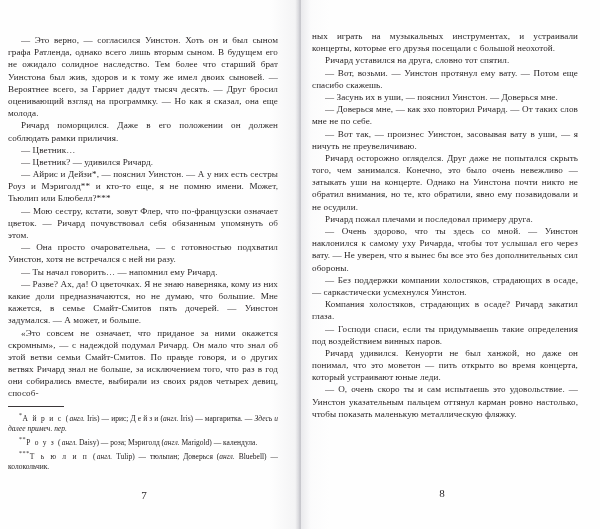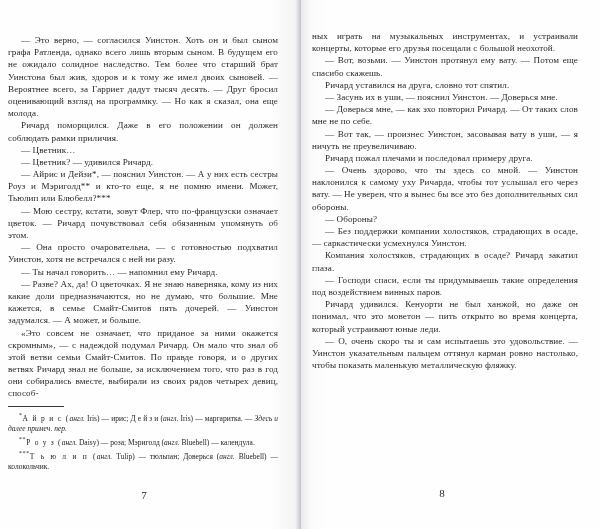--- a/index.html
+++ b/index.html
@@ -121,44 +121,44 @@
     </div>
 
     <div class="footnotes">
       <div class="fn-rule"></div>
 
       <p class="fn">
         <span class="sup">*</span><span class="spaced">А й р и с (</span><i>англ.</i><span> Iris) — ирис; Д е й з и (</span><i>англ.</i><span> Iris) — маргаритка. — </span><i>Здесь и далее примеч. пер.</i>
       </p>
 
       <p class="fn">
-        <span class="sup">**</span><span class="spaced">Р о у з (</span><i>англ.</i><span> Daisy) — роза; Мэриголд (</span><i>англ.</i><span> Bluebell) — календула.</span>
+        <span class="sup">**</span><span class="spaced">Р о у з (</span><i>англ.</i><span> Daisy) — роза; Мэриголд (</span><i>англ.</i><span> Marigold) — календула.</span>
       </p>
 
       <p class="fn">
         <span class="sup">***</span><span class="spaced">Т ь ю л и п (</span><i>англ.</i><span> Tulip) — тюльпан; Доверься (</span><i>англ.</i><span> Bluebell) — колокольчик.</span>
       </p>
     </div>
 
     <div class="folio folio-left">7</div>
   </div>
 
   <div class="gutter"></div>
 
   <div class="page page-right">
     <div class="body-text">
       <p class="noindent">ных играть на музыкальных инструментах, и устраивали концерты, которые его друзья посещали с большой неохотой.</p>
+      <p>Ричард уставился на друга, словно тот спятил.</p>
       <p>— Вот, возьми. — Уинстон протянул ему вату. — Потом еще спасибо скажешь.</p>
-      <p>Ричард уставился на друга, словно тот спятил.</p>
       <p>— Засунь их в уши, — пояснил Уинстон. — Доверься мне.</p>
       <p>— Доверься мне, — как эхо повторил Ричард. — От таких слов мне не по себе.</p>
       <p>— Вот так, — произнес Уинстон, засовывая вату в уши, — я ничуть не преувеличиваю.</p>
+      <p>Ричард осторожно огляделся. Друг даже не попытался скрыть того, чем занимался. Конечно, это было очень невежливо — затыкать уши на концерте. Однако на Уинстона почти никто не обратил внимания, но те, кто обратили, явно ему позавидовали и не осудили.</p>
       <p>Ричард пожал плечами и последовал примеру друга.</p>
       <p>— Очень здорово, что ты здесь со мной. — Уинстон наклонился к самому уху Ричарда, чтобы тот услышал его через вату. — Не уверен, что я вынес бы все это без дополнительных сил обороны.</p>
-      <p>— Обороны?</p>
       <p>— Без поддержки компании холостяков, страдающих в осаде, — саркастически усмехнулся Уинстон.</p>
       <p>Компания холостяков, страдающих в осаде? Ричард закатил глаза.</p>
       <p>— Господи спаси, если ты придумываешь такие определения под воздействием винных паров.</p>
       <p>Ричард удивился. Кенуорти не был ханжой, но даже он понимал, что это моветон — пить открыто во время концерта, который устраивают юные леди.</p>
       <p>— О, очень скоро ты и сам испытаешь это удовольствие. — Уинстон указательным пальцем оттянул карман ровно настолько, чтобы показать маленькую металлическую фляжку.</p>
     </div>
 
     <div class="folio folio-right">8</div>
   </div>
 

